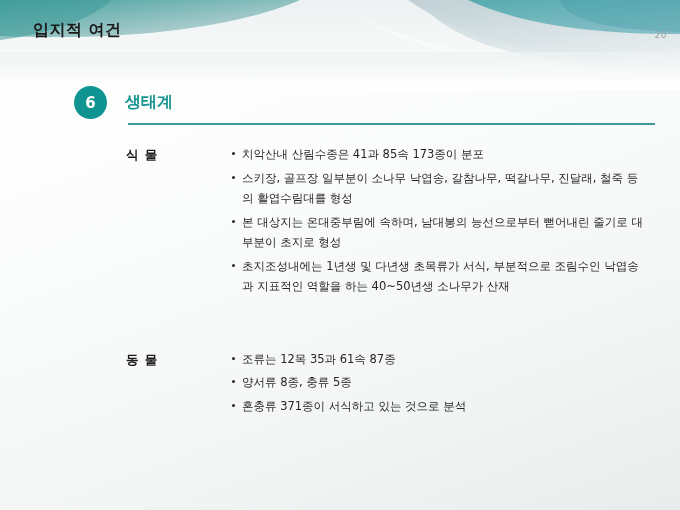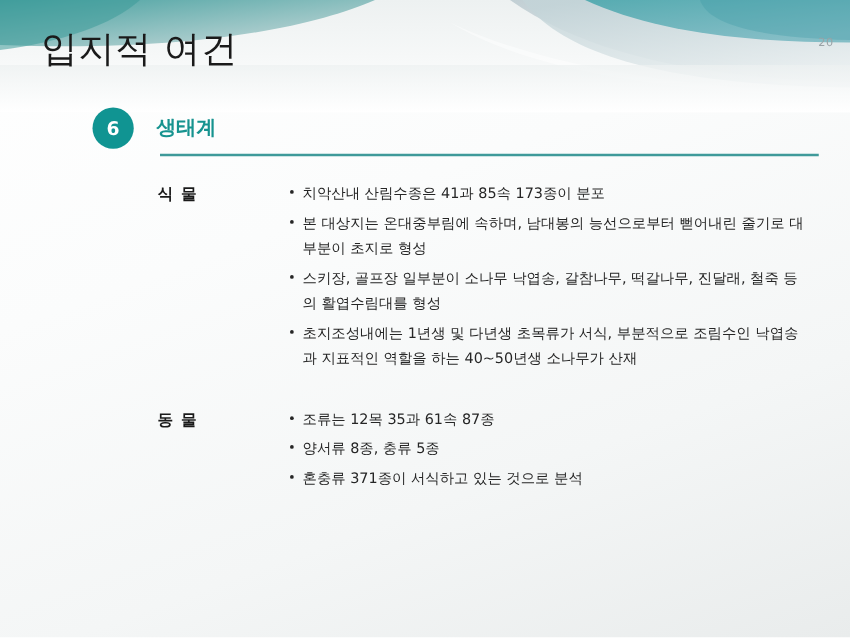--- a/index.html
+++ b/index.html
@@ -27,22 +27,22 @@
     overflow: hidden;
     pointer-events: none;
   }
   .deco-svg { display: block; }
 
   
   .slide-title {
     position: absolute;
     left: 33px;
     top: 20px;
-    font-size: 29px;
-    font-weight: normal;
+    font-size: 16px;
+    font-weight: bold;
     color: #1a1a1a;
     letter-spacing: 0.5px;
     white-space: nowrap;
   }
 
   
   .page-number {
     position: absolute;
     right: 13px;
     top: 30px;
@@ -201,34 +201,34 @@
 
     <div class="group">
       <div class="group-label">식 물</div>
       <div class="bullets">
         <div class="bullet">
           <span class="bullet-dot"></span>
           <span class="bullet-text">치악산내 산림수종은 41과 85속 173종이 분포</span>
         </div>
         <div class="bullet">
           <span class="bullet-dot"></span>
+          <span class="bullet-text">스키장, 골프장 일부분이 소나무 낙엽송, 갈참나무, 떡갈나무, 진달래, 철죽 등의 활엽수림대를 형성</span>
+        </div>
+        <div class="bullet">
+          <span class="bullet-dot"></span>
           <span class="bullet-text">본 대상지는 온대중부림에 속하며, 남대봉의 능선으로부터 뻗어내린 줄기로 대부분이 초지로 형성</span>
-        </div>
-        <div class="bullet">
-          <span class="bullet-dot"></span>
-          <span class="bullet-text">스키장, 골프장 일부분이 소나무 낙엽송, 갈참나무, 떡갈나무, 진달래, 철죽 등의 활엽수림대를 형성</span>
         </div>
         <div class="bullet">
           <span class="bullet-dot"></span>
           <span class="bullet-text">초지조성내에는 1년생 및 다년생 초목류가 서식, 부분적으로 조림수인 낙엽송과 지표적인 역할을 하는 40~50년생 소나무가 산재</span>
         </div>
       </div>
     </div>
 
-    <div class="group" style="margin-top:28px;">
+    <div class="group" style="margin-top:52px;">
       <div class="group-label">동 물</div>
       <div class="bullets">
         <div class="bullet">
           <span class="bullet-dot"></span>
           <span class="bullet-text">조류는 12목 35과 61속 87종</span>
         </div>
         <div class="bullet">
           <span class="bullet-dot"></span>
           <span class="bullet-text">양서류 8종, 충류 5종</span>
         </div>

